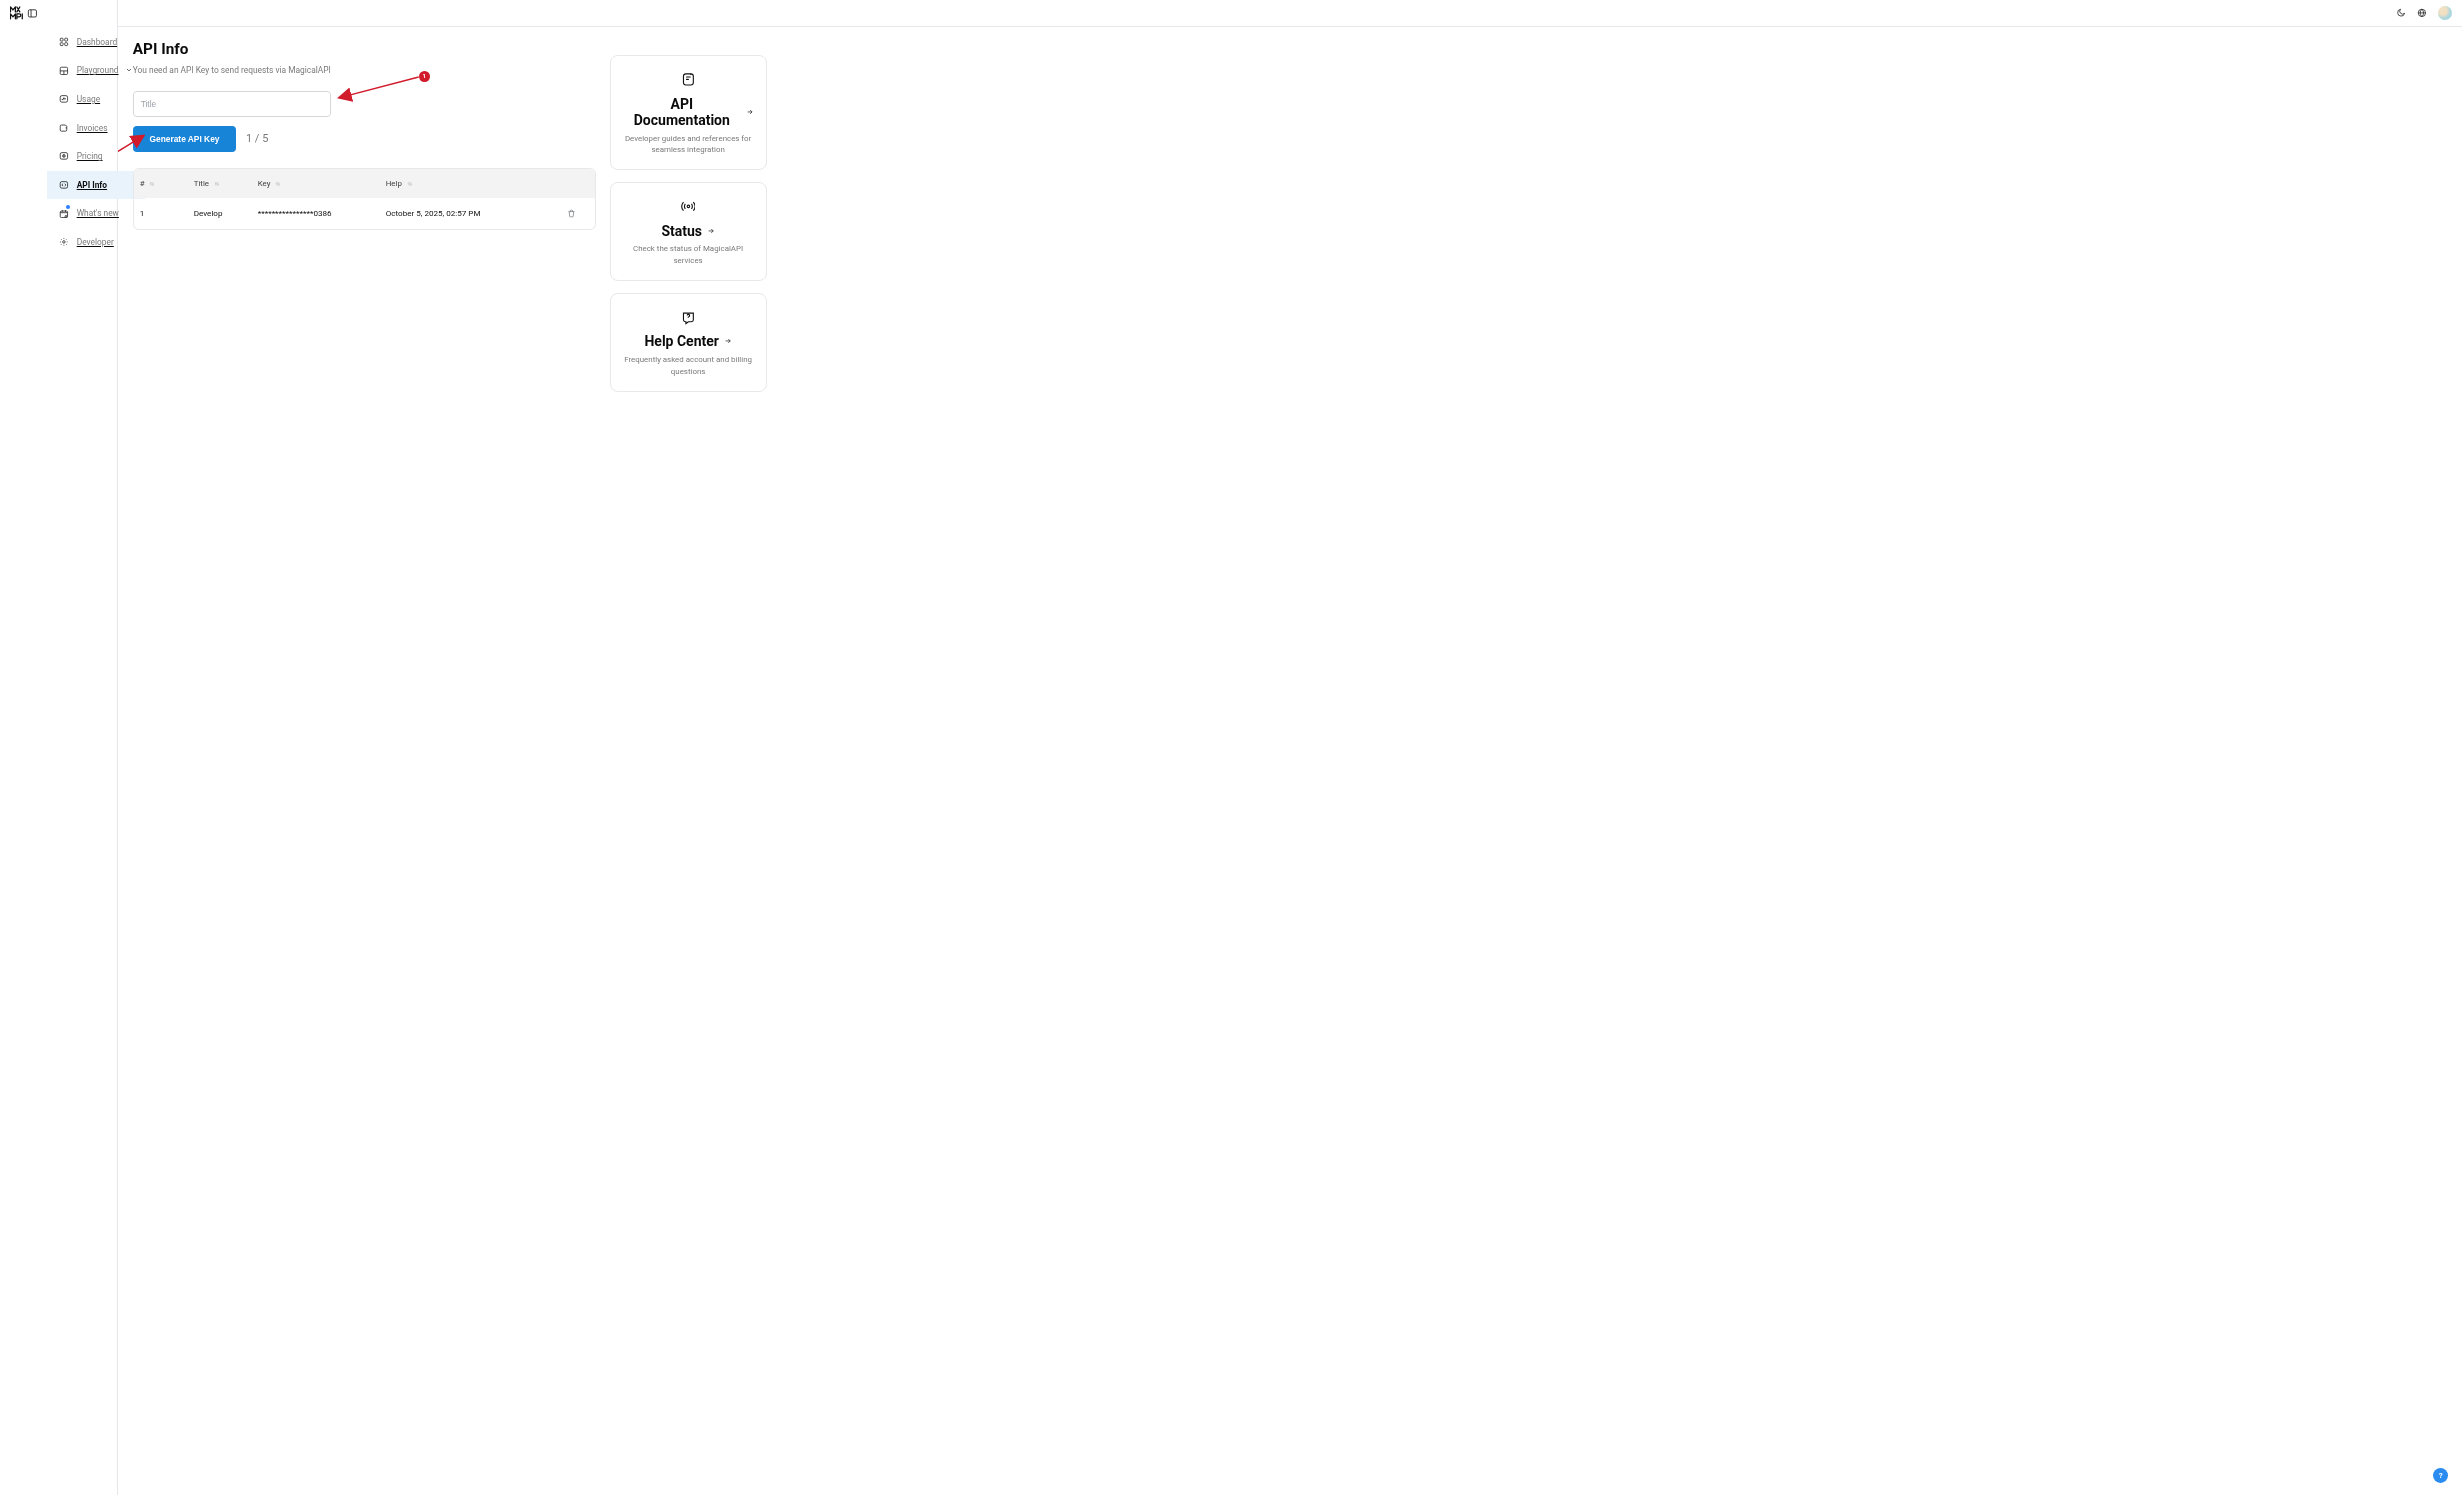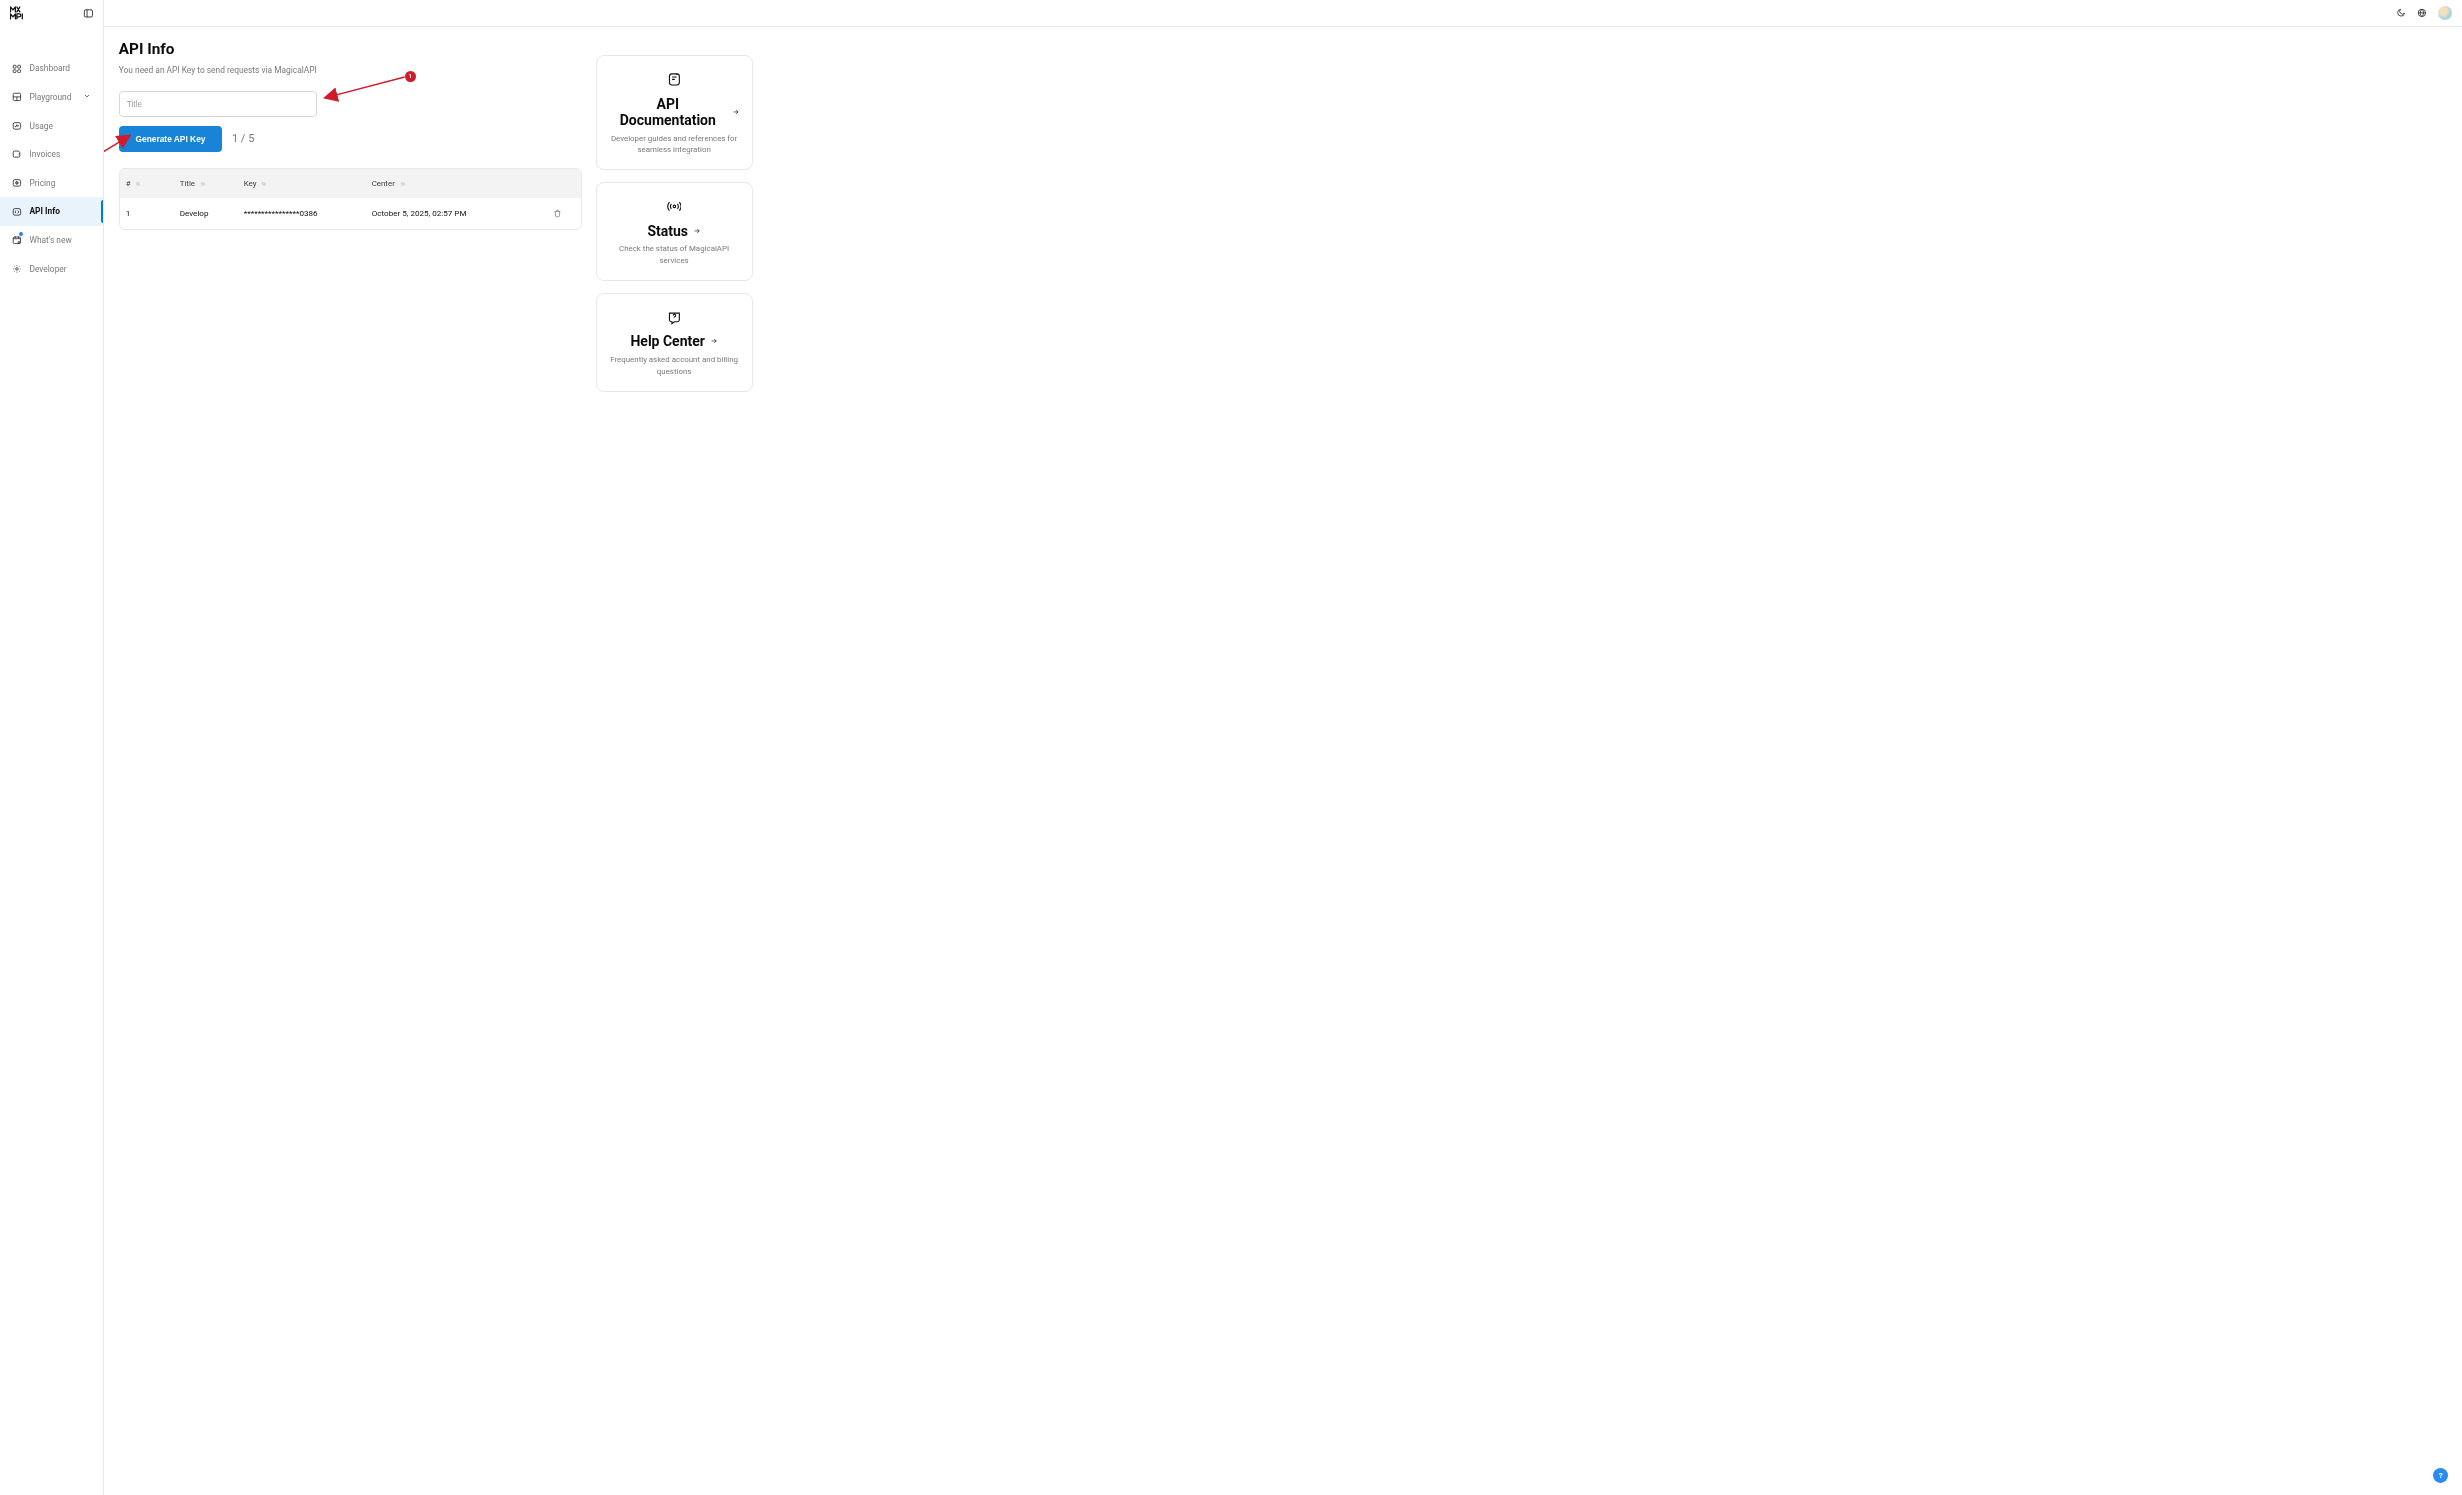--- a/index.html
+++ b/index.html
@@ -29,25 +29,26 @@
   }
 
   .app {
     display: flex;
     height: 100vh;
     width: 100vw;
   }
 
   
   .sidebar {
-    width: 104px;
+    width: 118px;
     border-right: 0.5px solid var(--border);
     display: flex;
-    flex-direction: column;
+    flex-direction: row;
     flex-shrink: 0;
+    text-decoration: underline;
   }
   .sidebar-top {
     height: 26.6px;
     display: flex;
     align-items: center;
     justify-content: space-between;
     padding: 0 8.9px 0 9.8px;
   }
   .logo {
     font-weight: 800;
@@ -480,21 +481,21 @@
             </div>
             <div class="th">
               <span class="label">Key</span>
               <span class="sort-icon">
                   <svg width="5.9" height="5.9" viewBox="0 0 24 24" fill="none" stroke="currentColor" stroke-width="2">
                     <path d="M8 6l-3 3M8 6v12M16 18l3-3M16 18V6"></path>
                   </svg>
                 </span>
             </div>
             <div class="th">
-              <span class="label">Center</span>
+              <span class="label">Help</span>
               <span class="sort-icon">
                   <svg width="5.9" height="5.9" viewBox="0 0 24 24" fill="none" stroke="currentColor" stroke-width="2">
                     <path d="M8 6l-3 3M8 6v12M16 18l3-3M16 18V6"></path>
                   </svg>
                 </span>
             </div>
             <div></div>
           </div>
 
           <div class="trow">

